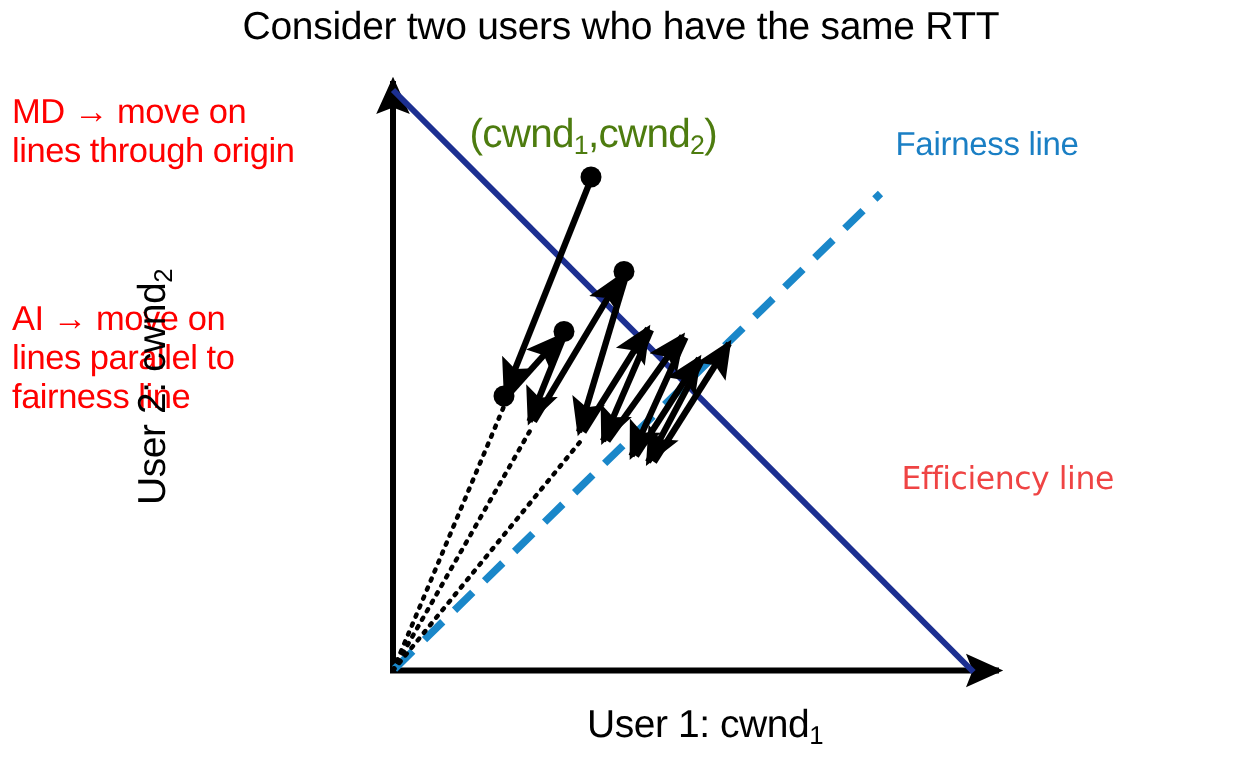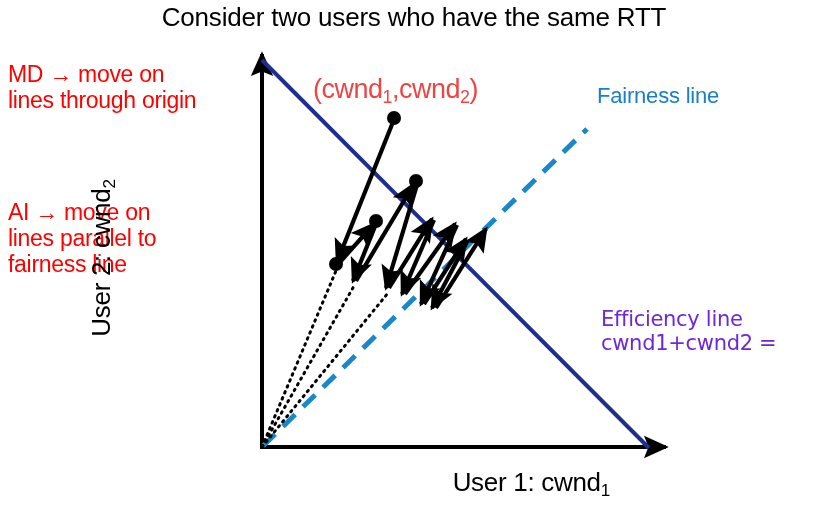--- a/index.html
+++ b/index.html
@@ -55,36 +55,36 @@
     left: 597px;
     top: 84px;
     font-size: 22px;
     color: #1a7fc4;
     letter-spacing: -0.2px;
   }
   #efficiency-note {
     left: 601px;
     top: 308px;
     font-size: 21px;
-    color: #6d28d9;
+    color: #ef4444;
     letter-spacing: -0.3px;
     font-family: "DejaVu Sans", sans-serif;
   }
   #point-label {
     left: 313px;
     top: 74px;
     font-size: 27px;
-    color: #ef4444;
+    color: #4d7c0f;
     letter-spacing: -0.5px;
   }
   #xaxis-label {
     left: 330px;
     top: 468px;
     width: 280px;
-    text-align: right;
+    text-align: center;
     font-size: 26px;
     color: #000000;
     letter-spacing: -0.3px;
   }
   #yaxis-label {
     left: -45px;
     top: 240px;
     width: 300px;
     text-align: center;
     font-size: 26px;
@@ -153,21 +153,21 @@
   </svg>
 
   <div class="txt" id="title-text">Consider two users who have the same RTT</div>
 
   <div class="txt" id="md-note"><span>MD → move on</span><br><span>lines through origin</span></div>
 
   <div class="txt" id="ai-note"><span>AI → move on</span><br><span>lines parallel to</span><br><span>fairness line</span></div>
 
   <div class="txt" id="fairness-note"><span>Fairness line</span><br></div>
 
-  <div class="txt" id="efficiency-note"><span>Efficiency line</span><br><span>cwnd1+cwnd2 =</span><br></div>
+  <div class="txt" id="efficiency-note"><span>Efficiency line</span><br><br></div>
 
   <div class="txt nowrap" id="point-label"><span>(cwnd</span><sub>1</sub><span>,cwnd</span><sub>2</sub><span>)</span></div>
 
   <div class="txt nowrap" id="xaxis-label"><span>User 1: cwnd</span><sub>1</sub></div>
 
   <div class="txt nowrap" id="yaxis-label"><span>User 2: cwnd</span><sub>2</sub></div>
 
 </div>
 
 </body></html>

